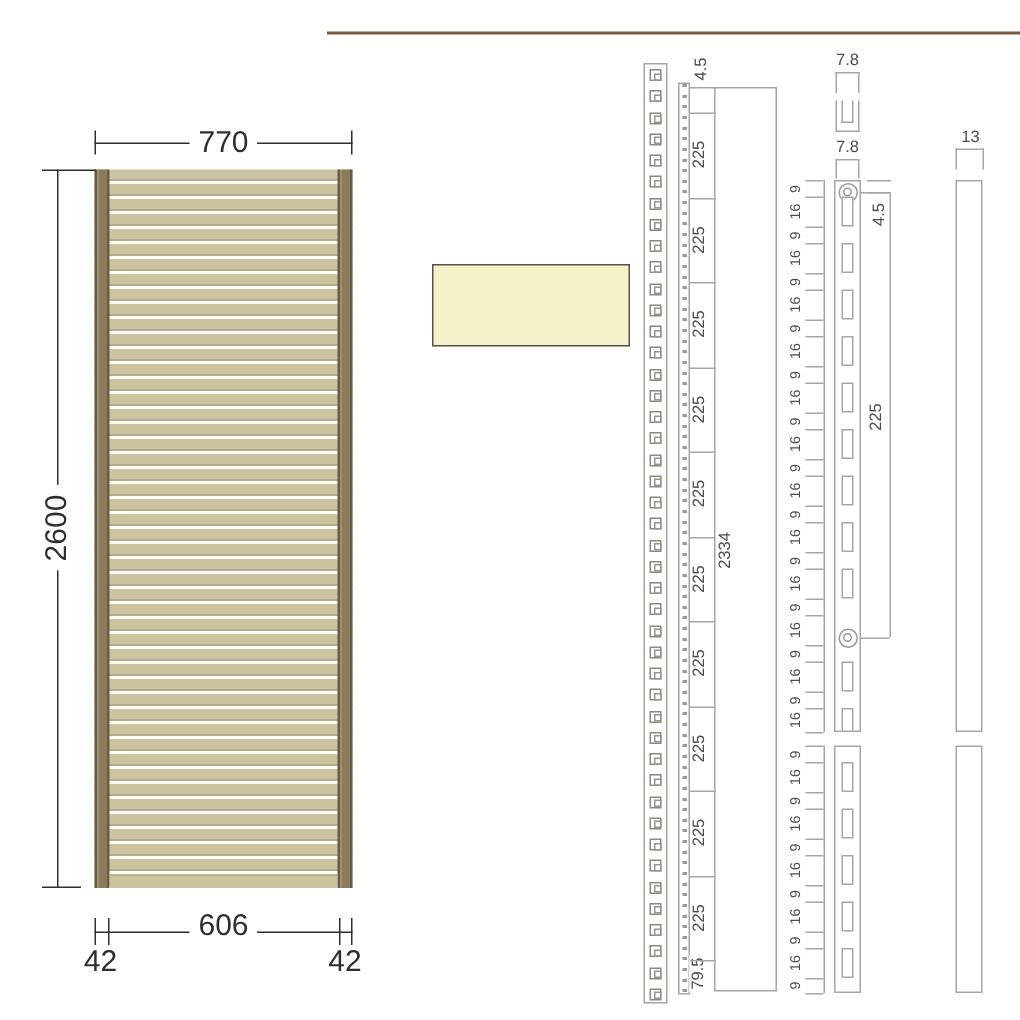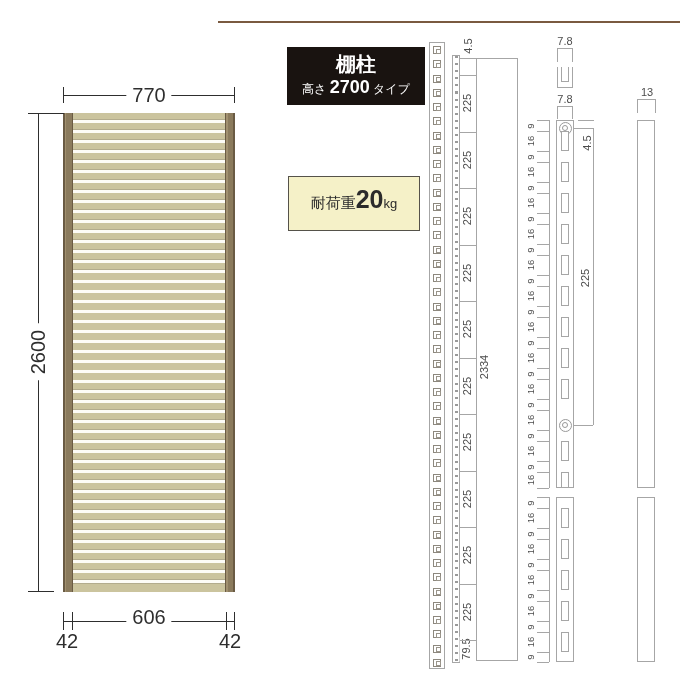--- a/index.html
+++ b/index.html
@@ -86,27 +86,22 @@
 
   <div class="dline" style="left:63px;top:621px;width:172px;height:1px;"></div>
   <div class="dline" style="left:63px;top:612px;width:1px;height:18px;"></div>
   <div class="dline" style="left:72px;top:612px;width:1px;height:18px;"></div>
   <div class="dline" style="left:226px;top:612px;width:1px;height:18px;"></div>
   <div class="dline" style="left:234px;top:612px;width:1px;height:18px;"></div>
   <div class="dimtext" style="left:149px;top:617px;">606</div>
   <div class="dimtext" style="left:67px;top:641px;background:transparent;">42</div>
   <div class="dimtext" style="left:230px;top:641px;background:transparent;">42</div>
 
-  <div class="blackbox">
-    <div class="bb-title">棚柱</div>
-    <div class="bb-sub"><span>高さ </span><b>2700</b><span> タイプ</span></div>
-  </div>
 
   <div class="loadbox">
-    <div class="lb-l2"><span>耐荷重</span><b>20</b><span class="unit">kg</span></div>
   </div>
 
   <div class="strip" style="left:429px;top:42px;width:16px;height:627px;" id="d1-front">
       <div class="slotA" style="left: 3px; top: 3px; width: 8px; height: 8px;">
         <div class="slotA-in"></div>
       </div>
       <div class="slotA" style="left: 3px; top: 17.25px; width: 8px; height: 8px;">
         <div class="slotA-in"></div>
       </div>
       <div class="slotA" style="left: 3px; top: 31.5px; width: 8px; height: 8px;">

